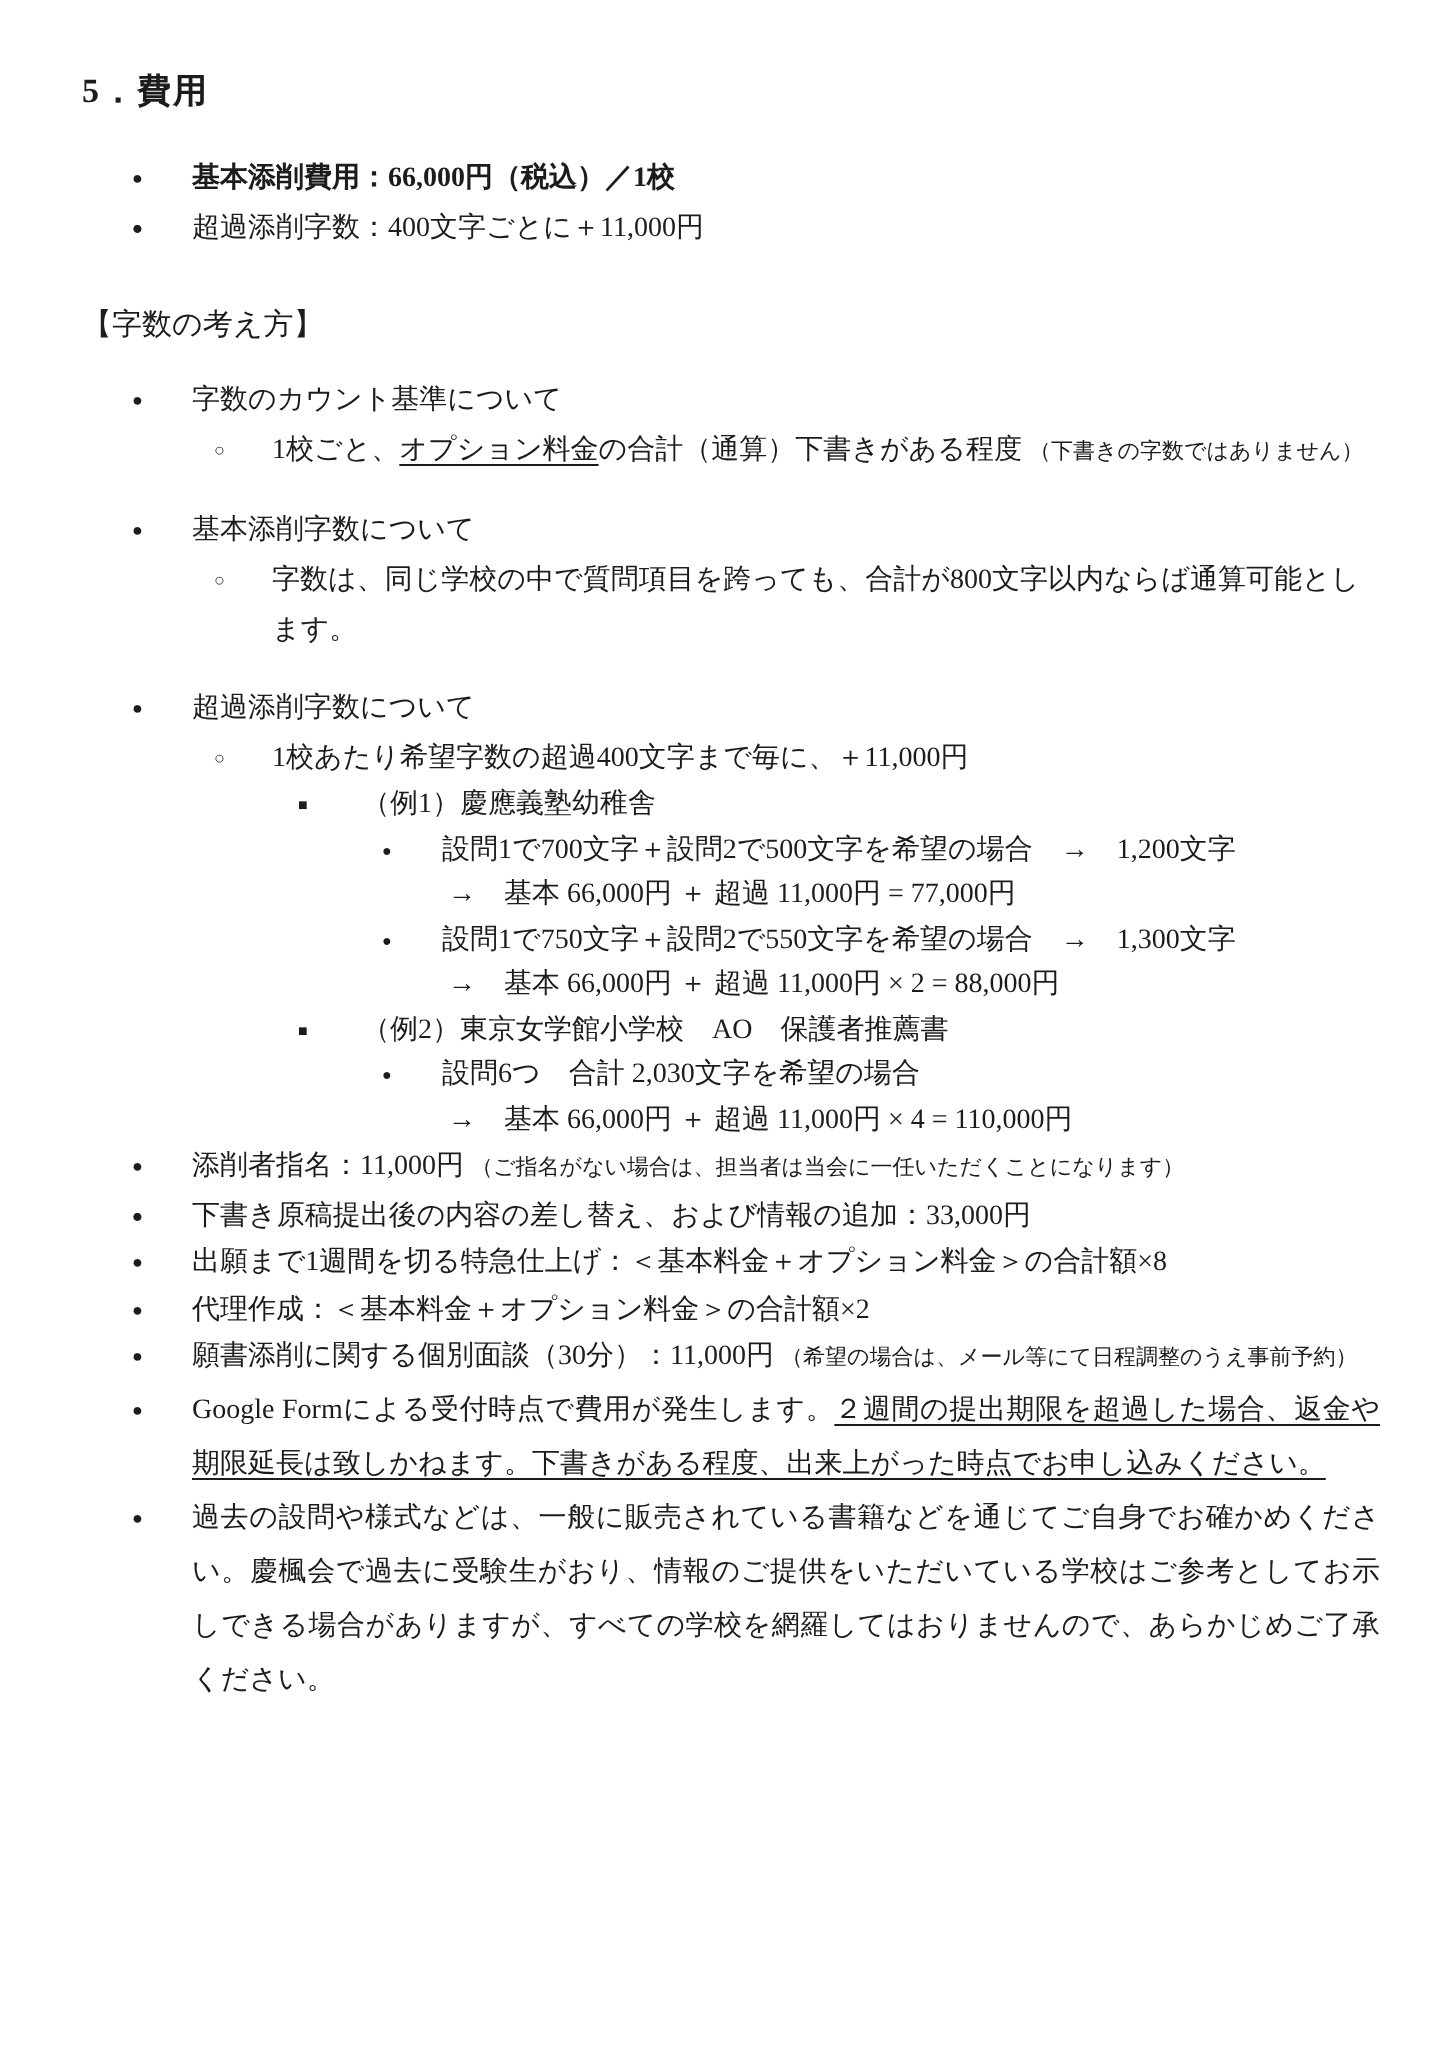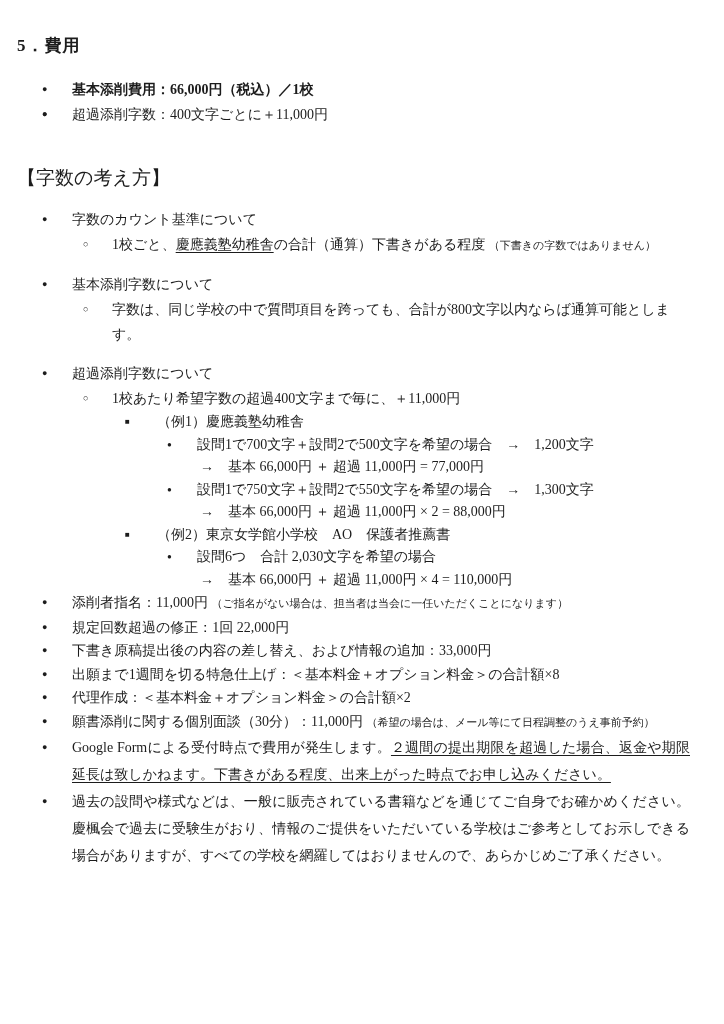--- a/index.html
+++ b/index.html
@@ -3,35 +3,35 @@
 <meta charset="utf-8">
 <style>
   html,body { margin:0; padding:0; }
   body {
     width:724px; height:1024px;
     background:#ffffff;
     color:#1c1c1c;
     font-family:"Liberation Serif","DejaVu Serif",serif;
     overflow:hidden;
   }
-  .page { box-sizing:border-box; width:724px; height:820px; padding:28px 34px 0 17px; }
+  .page { box-sizing:border-box; width:724px; height:820px; padding:28px 34px 0 41px; }
   .title { font-size:17px; font-weight:bold; margin:6px 0 0 0; letter-spacing:1px; }
   .intro { margin-top:20px; }
   .row { position:relative; font-size:14px; line-height:25px; }
   .bullet { position:absolute; top:0; line-height:inherit; }
   .lvl1 { padding-left:55px; }
   .lvl1 > .bullet { left:25px; font-size:9px; }
   .lvl2 { padding-left:95px; }
   .lvl2 > .bullet { left:66px; font-size:9px; }
   .lvl3 { padding-left:140px; }
   .lvl3 > .bullet { left:108px; font-size:8px; }
   .lvl4 { padding-left:180px; }
   .lvl4 > .bullet { left:150px; font-size:8px; }
   .lvlarrow { padding-left:183px; }
-  .sec-heading { font-size:19px; margin:38px 0 16px 0; }
+  .sec-heading { font-size:15px; margin:26px 0 16px 0; }
   .group { margin-bottom:14px; }
   .group:last-child { margin-bottom:0; }
   .sec-0 .lvl3, .sec-0 .lvl4, .sec-0 .lvlarrow { line-height:22.5px; }
   .sec-1 .row { line-height:23.5px; }
   .sec-2 .row { line-height:27px; text-align:justify; }
   .b { font-weight:bold; }
   .u { text-decoration:underline; text-underline-offset:3px; }
   .sm { font-size:11px; }
 </style>
 </head>
@@ -42,21 +42,21 @@
   <div class="intro">
       <div class="row lvl1 b"><span class="bullet">●</span><span class="">基本添削費用：66,000円（税込）／1校</span></div>
       <div class="row lvl1 b"><span class="bullet">●</span></div>
       <div class="row lvl1"><span class="bullet">●</span><span class="">超過添削字数：400文字ごとに＋11,000円</span></div>
     </div>
   <div id="sections">
       <section class="sec sec-0">
         <div class="sec-heading">【字数の考え方】</div>
         <div class="group">
           <div class="row lvl1"><span class="bullet">●</span><span class="">字数のカウント基準について</span></div>
-          <div class="row lvl2"><span class="bullet">○</span><span class="">1校ごと、</span><span class="u ">慶應義塾幼稚舎</span><span class="">の合計（通算）下書きがある程度 </span><span class="sm">（下書きの字数ではありません）</span></div>
+          <div class="row lvl2"><span class="bullet">○</span><span class="">1校ごと、</span><span class="u ">オプション料金</span><span class="">の合計（通算）下書きがある程度 </span><span class="sm">（下書きの字数ではありません）</span></div>
         </div>
         <div class="group">
           <div class="row lvl1"><span class="bullet">●</span><span class="">基本添削字数について</span></div>
           <div class="row lvl2"><span class="bullet">○</span><span class="">字数は、同じ学校の中で質問項目を跨っても、合計が800文字以内ならば通算可能とします。</span></div>
         </div>
         <div class="group">
           <div class="row lvl1"><span class="bullet">●</span><span class="">超過添削字数について</span></div>
           <div class="row lvl2"><span class="bullet">○</span><span class="">1校あたり希望字数の超過400文字まで毎に、＋11,000円</span></div>
           <div class="row lvl3"><span class="bullet">■</span><span class="">（例1）慶應義塾幼稚舎</span></div>
           <div class="row lvl4"><span class="bullet">●</span><span class="">設問1で700文字＋設問2で500文字を希望の場合　→　1,200文字</span></div>
@@ -64,21 +64,21 @@
           <div class="row lvl4"><span class="bullet">●</span><span class="">設問1で750文字＋設問2で550文字を希望の場合　→　1,300文字</span></div>
           <div class="row lvlarrow"><span class="">→　基本 66,000円 ＋ 超過 11,000円 × 2 = 88,000円</span></div>
           <div class="row lvl3"><span class="bullet">■</span><span class="">（例2）東京女学館小学校　AO　保護者推薦書</span></div>
           <div class="row lvl4"><span class="bullet">●</span><span class="">設問6つ　合計 2,030文字を希望の場合</span></div>
           <div class="row lvlarrow"><span class="">→　基本 66,000円 ＋ 超過 11,000円 × 4 = 110,000円</span></div>
         </div>
       </section>
       <section class="sec sec-1">
         <div class="group">
           <div class="row lvl1"><span class="bullet">●</span><span class="">添削者指名：11,000円 </span><span class="sm">（ご指名がない場合は、担当者は当会に一任いただくことになります）</span></div>
-          <div class="row lvl1"><span class="bullet">●</span><span class="">規定回数超過の修正：1回 22,000円</span></div>
+          <div class="row lvl1"><span class="bullet">●</span></div>
           <div class="row lvl1"><span class="bullet">●</span><span class="">下書き原稿提出後の内容の差し替え、および情報の追加：33,000円</span></div>
           <div class="row lvl1"><span class="bullet">●</span><span class="">出願まで1週間を切る特急仕上げ：＜基本料金＋オプション料金＞の合計額×8</span></div>
           <div class="row lvl1"><span class="bullet">●</span><span class="">代理作成：＜基本料金＋オプション料金＞の合計額×2</span></div>
           <div class="row lvl1"><span class="bullet">●</span><span class="">願書添削に関する個別面談（30分）：11,000円 </span><span class="sm">（希望の場合は、メール等にて日程調整のうえ事前予約）</span></div>
         </div>
       </section>
       <section class="sec sec-2">
         <div class="group">
           <div class="row lvl1"><span class="bullet">●</span><span class="">Google Formによる受付時点で費用が発生します。</span><span class="u ">２週間の提出期限を超過した場合、返金や期限延長は致しかねます。下書きがある程度、出来上がった時点でお申し込みください。</span></div>
           <div class="row lvl1"><span class="bullet">●</span><span class="">過去の設問や様式などは、一般に販売されている書籍などを通じてご自身でお確かめください。慶楓会で過去に受験生がおり、情報のご提供をいただいている学校はご参考としてお示しできる場合がありますが、すべての学校を網羅してはおりませんので、あらかじめご了承ください。</span></div>

